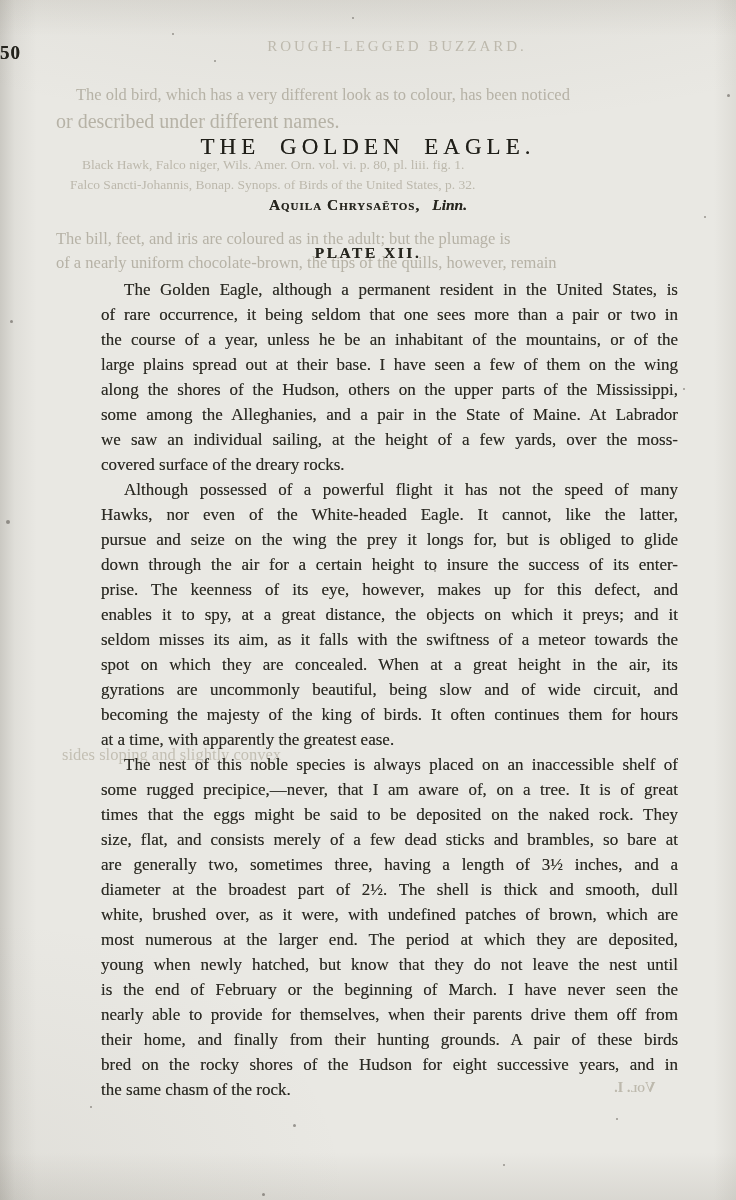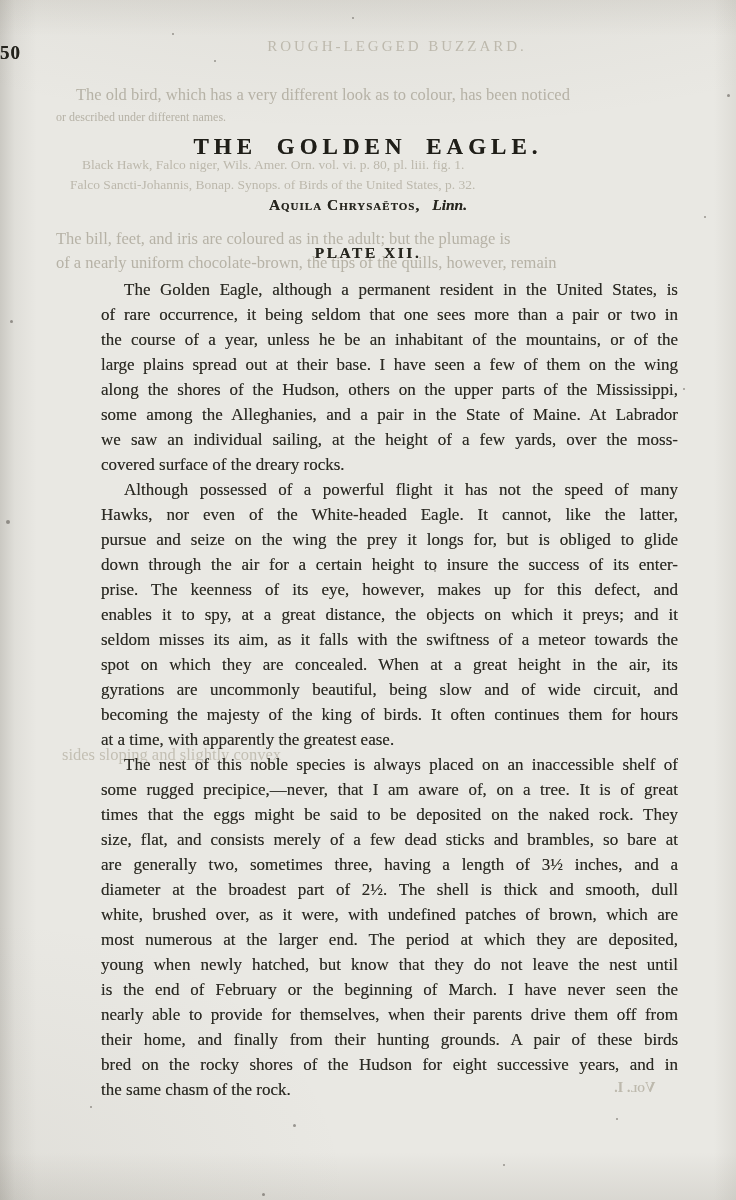--- a/index.html
+++ b/index.html
@@ -24,38 +24,38 @@
   .ghost {
     position:absolute;
     color:#b6b2a6;
     filter:blur(0.7px);
     white-space:nowrap;
     overflow:hidden;
   }
   .g-header { top:38px; left:0; right:0; text-align:center; padding-left:58px;
               font-variant:small-caps; font-size:15px; letter-spacing:3px; color:#bdb9ad; }
   .g-intro1 { top:85px;  left:56px; right:36px; font-size:16.5px; text-indent:20px; }
-  .g-intro2 { top:110px; left:56px; font-size:12px; }
+  .g-intro2 { top:110px; left:56px; font-size:20px; }
   .g-syn1   { top:157px; left:70px; right:36px; font-size:13.5px; color:#bcb8ac;margin-left:12px; }
   .g-syn2   { top:177px; left:70px; right:36px; font-size:13.5px; color:#bcb8ac; }
   .g-body1  { top:229px; left:56px; right:36px; font-size:16.5px; }
   .g-body2  { top:253px; left:56px; right:36px; font-size:16.5px; }
   .g-mid    { top:745px; left:62px; right:36px; font-size:16.5px; color:#c3bfb3; }
   .g-vol    { top:1079px; left:614px; font-size:14.5px; font-weight:bold;
               font-variant:small-caps; transform:scaleX(-1); color:#bdb9ad; }
 
   
   .pagenum {
     position:absolute; top:42px; left:0; right:0;
     text-align:left; font-size:19px; font-weight:bold; letter-spacing:1px;
     color:#23221c; text-shadow:0 0 0.5px rgba(35,34,28,0.6);
   }
   .title {
     position:absolute; top:134px; left:0; right:0; margin:0;
-    text-align:center; font-size:23px; font-weight:bold;
+    text-align:center; font-size:23px; font-weight:normal;
     letter-spacing:5px; word-spacing:9px;
     color:#1f1e18; text-shadow:0 0 0.6px rgba(31,30,24,0.65);
   }
   .species {
     position:absolute; top:196px; left:0; right:0;
     text-align:center; font-size:15.5px; color:#26251e;
     text-shadow:0 0 0.4px rgba(38,37,30,0.6);
   }
   .sp-name { font-variant:small-caps; font-weight:bold; letter-spacing:1px; }
   .sp-auth { font-style:italic; font-weight:bold; margin-left:8px; }

